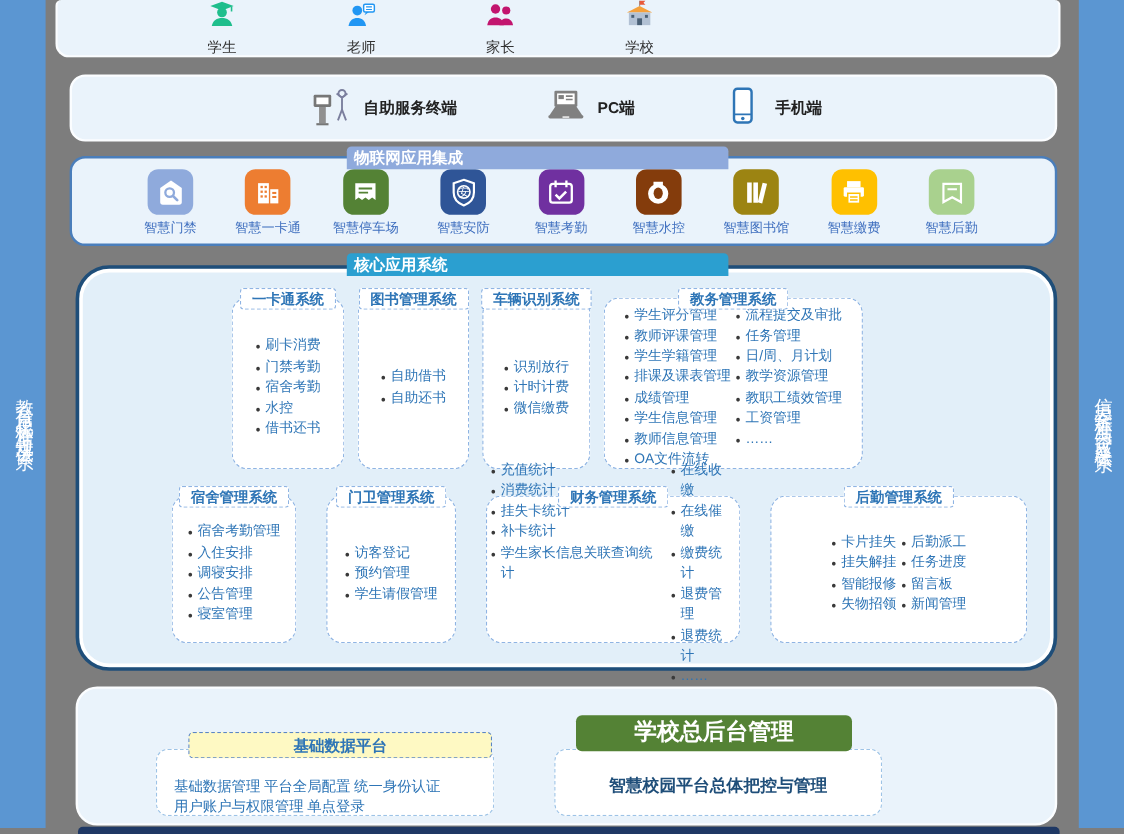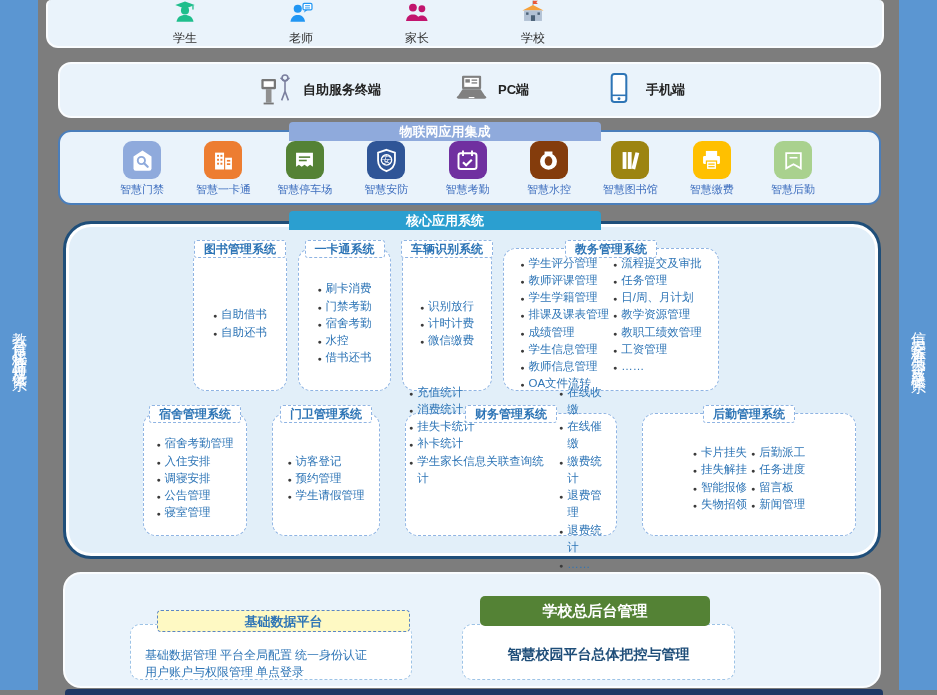--- a/index.html
+++ b/index.html
@@ -13,21 +13,21 @@
   
   .panel{position:absolute;background:#EAF3FB;box-sizing:border-box;border:2px solid #FBFDFF;}
   #users-panel{left:46px;top:0;width:838px;height:48px;border-radius:5px 5px 12px 12px;border-top:none;}
   #devices-panel{left:58px;top:62px;width:823px;height:56px;border-radius:13px;}
   #iot-panel{left:58px;top:130px;width:823px;height:75px;border-radius:13px;border:2px solid #4A7EBB;}
   #core-panel{left:63px;top:221px;width:818px;height:338px;border-radius:28px;
               border:3px solid #1F4E79;box-shadow:inset 0 0 0 3px #fff;background:#E2EFF9;}
   #support-panel{left:63px;top:572px;width:818px;height:116px;border-radius:18px;}
   
   .banner{position:absolute;left:289px;width:312px;height:19px;color:#fff;font-weight:bold;
-          font-size:13px;text-align:center;line-height:19px;border-radius:4px 4px 0 0;z-index:3;}
+          font-size:13px;text-align:left;line-height:19px;border-radius:4px 4px 0 0;z-index:3;padding-left:6px;}
   #iot-banner{top:122px;}
   #core-banner{top:211px;}
   #support-banner{top:564px;}
   
   .users-flex{display:flex;align-items:center;height:100%;padding-left:102px;gap:46px;}
   .user-item{display:flex;flex-direction:column;align-items:center;width:70px;}
   .user-item svg{width:28px;height:26px;}
   .user-lbl{font-size:12px;color:#333;margin-top:1px;}
   
   .devices-flex{display:flex;align-items:center;height:100%;padding-left:198px;gap:72px;}
@@ -62,21 +62,21 @@
   .sys-col li{display:flex;align-items:flex-start;font-size:11.5px;color:#2E75B6;line-height:1.5;}
   .bullet{font-size:7px;color:#3a3a3a;margin:5px 4px 0 0;flex:none;}
   
   .sp-pill{position:absolute;left:92px;top:36px;width:253px;height:22px;background:#fef9c3;
            border:1px dashed #5B86C6;border-radius:4px;color:#2E75B6;font-weight:bold;font-size:13px;
            text-align:center;line-height:22px;z-index:2;box-sizing:border-box;}
   .sp-box{position:absolute;background:#fff;border:1.5px dashed #9DC3E6;border-radius:10px;box-sizing:border-box;}
   #sp-left-box{left:65px;top:50px;width:282px;height:56px;padding:22px 0 0 14px;
                font-size:12px;color:#2E75B6;line-height:1.45;font-family:Liberation Serif, serif;}
   #sp-green{position:absolute;left:415px;top:22px;width:230px;height:30px;border-radius:5px;color:#fff;
-            font-weight:bold;font-size:15px;text-align:center;line-height:30px;z-index:2;}
+            font-weight:bold;font-size:19px;text-align:center;line-height:30px;z-index:2;}
   #sp-right-box{left:397px;top:50px;width:273px;height:56px;display:flex;align-items:center;
                 justify-content:center;padding-top:6px;font-size:14px;font-weight:bold;color:#1F4E79;}
   .bottom-bar{position:absolute;left:65px;top:689px;width:818px;height:6px;background:#1F3864;
               border-radius:4px 4px 0 0;}
 </style>
 </head>
 <body>
 
 <div class="stage">
 
@@ -271,57 +271,57 @@
           </div>
           <span class="iot-lbl">智慧后勤</span>
         </div>
       </div>
   </div>
 
   <div class="banner" id="core-banner" style="background: rgb(43, 159, 208);">核心应用系统</div>
   <div class="panel" id="core-panel">
     <div class="sys-row" id="core-row1">
         <div class="sys-box">
+          <div class="sys-title">一卡通系统</div>
+          <div class="sys-cols">
+            <ul class="sys-col">
+              <li>
+                <span class="bullet">●</span>
+                <span>刷卡消费</span>
+              </li>
+              <li>
+                <span class="bullet">●</span>
+                <span>门禁考勤</span>
+              </li>
+              <li>
+                <span class="bullet">●</span>
+                <span>宿舍考勤</span>
+              </li>
+              <li>
+                <span class="bullet">●</span>
+                <span>水控</span>
+              </li>
+              <li>
+                <span class="bullet">●</span>
+                <span>借书还书</span>
+              </li>
+            </ul>
+          </div>
+        </div>
+        <div class="sys-box">
           <div class="sys-title">图书管理系统</div>
           <div class="sys-cols">
             <ul class="sys-col">
               <li>
                 <span class="bullet">●</span>
                 <span>自助借书</span>
               </li>
               <li>
                 <span class="bullet">●</span>
                 <span>自助还书</span>
-              </li>
-            </ul>
-          </div>
-        </div>
-        <div class="sys-box">
-          <div class="sys-title">一卡通系统</div>
-          <div class="sys-cols">
-            <ul class="sys-col">
-              <li>
-                <span class="bullet">●</span>
-                <span>刷卡消费</span>
-              </li>
-              <li>
-                <span class="bullet">●</span>
-                <span>门禁考勤</span>
-              </li>
-              <li>
-                <span class="bullet">●</span>
-                <span>宿舍考勤</span>
-              </li>
-              <li>
-                <span class="bullet">●</span>
-                <span>水控</span>
-              </li>
-              <li>
-                <span class="bullet">●</span>
-                <span>借书还书</span>
               </li>
             </ul>
           </div>
         </div>
         <div class="sys-box">
           <div class="sys-title">车辆识别系统</div>
           <div class="sys-cols">
             <ul class="sys-col">
               <li>
                 <span class="bullet">●</span>

